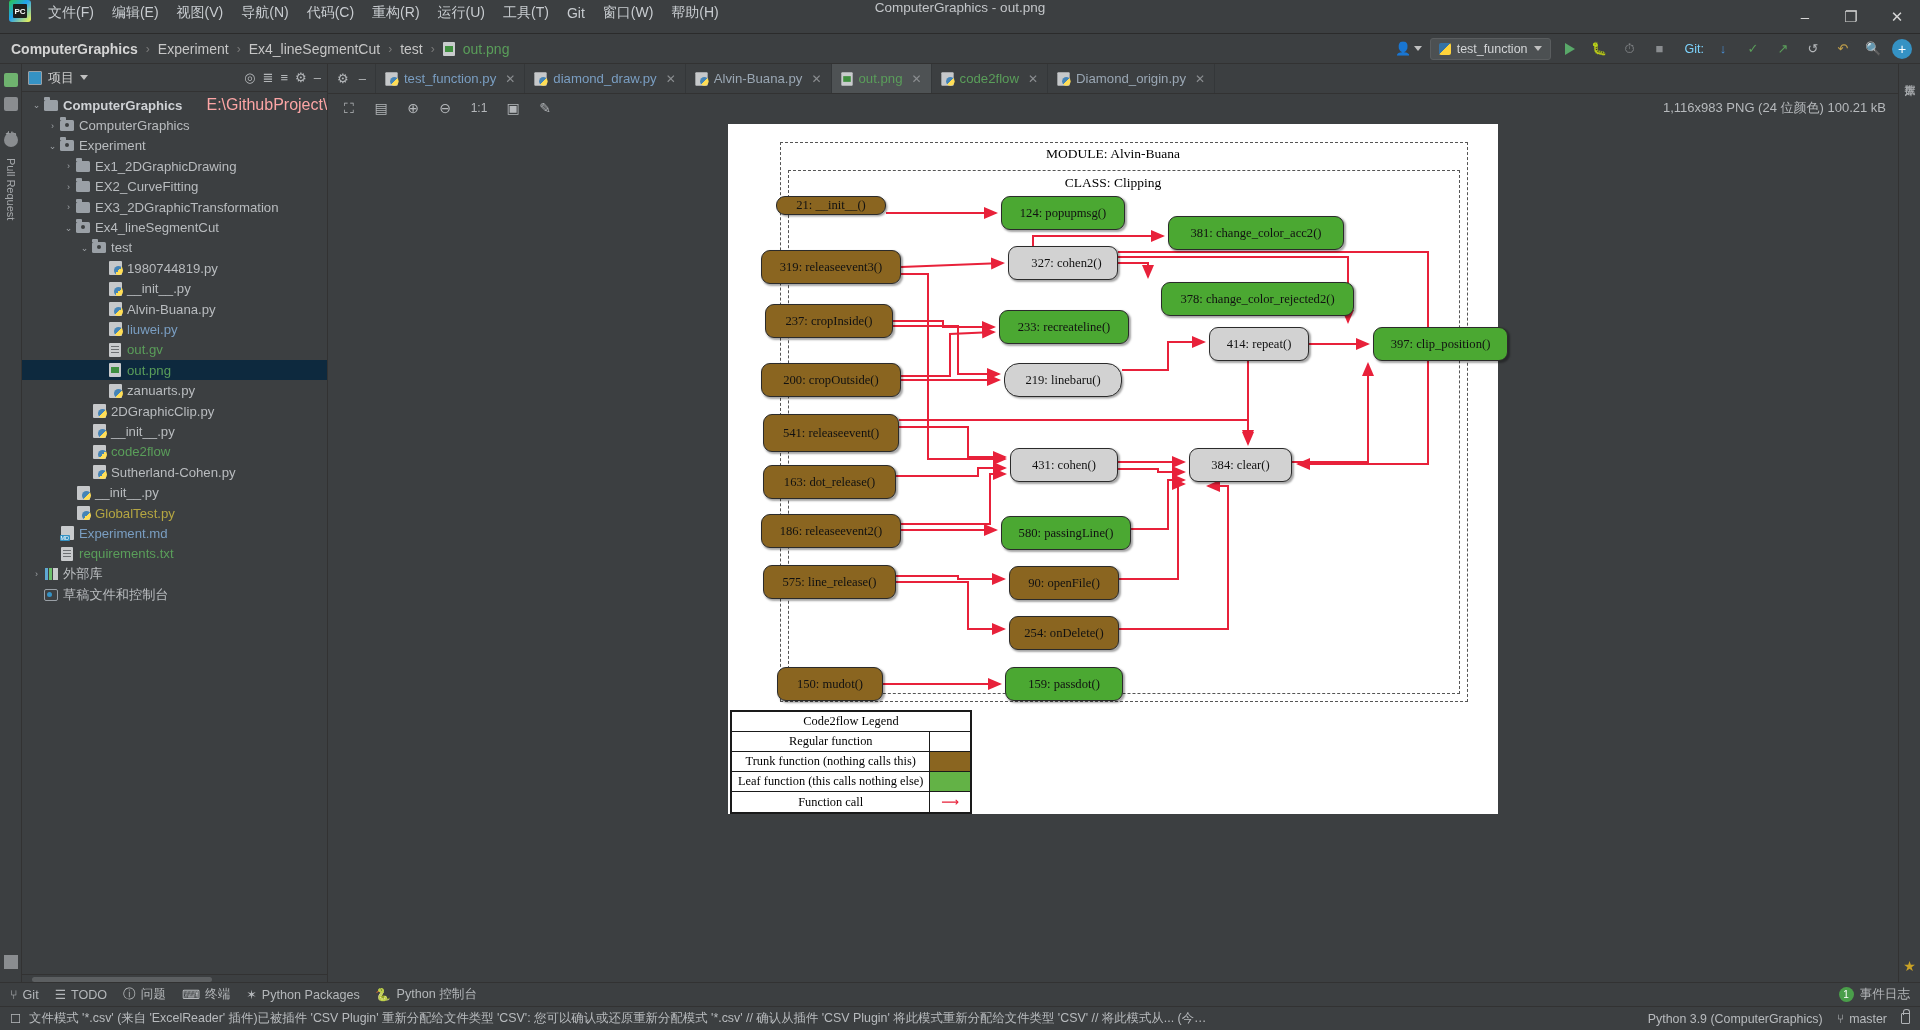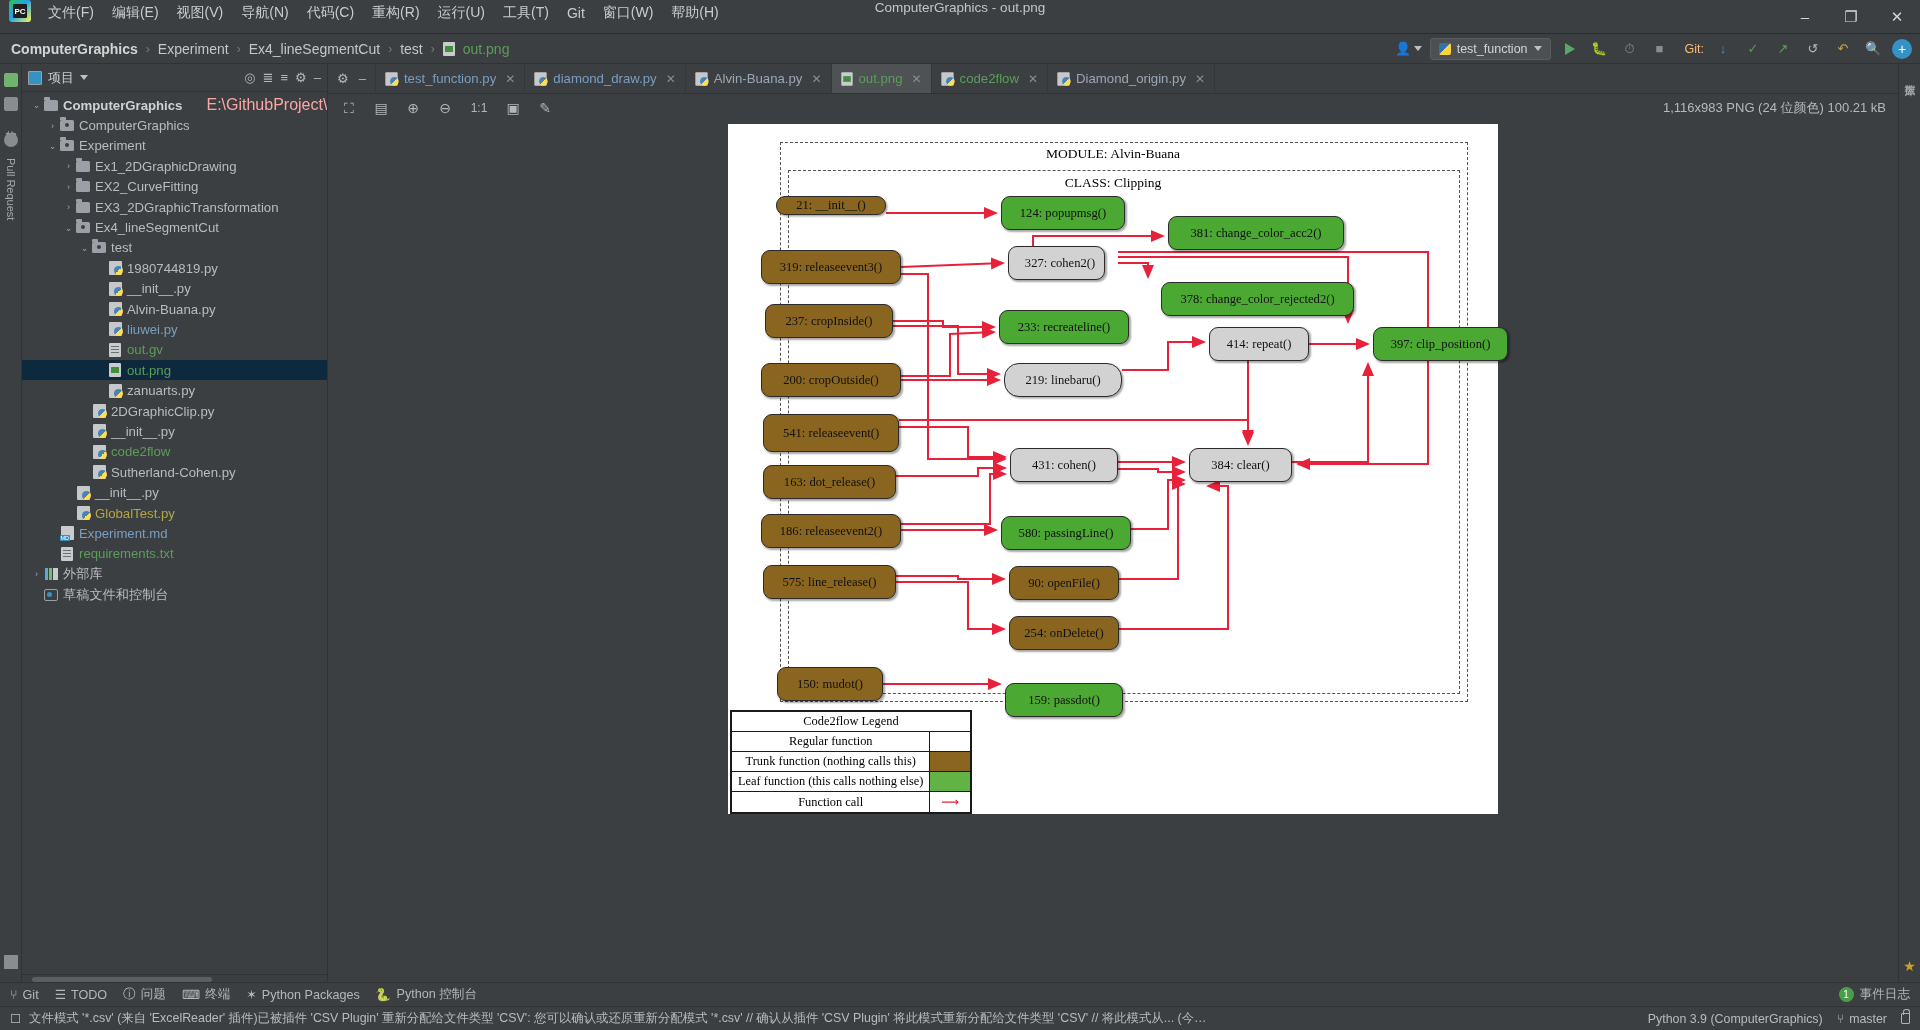--- a/index.html
+++ b/index.html
@@ -47,21 +47,21 @@
   .sep{color:#7a7a7a;padding:0 5px;font-size:12px;}
   .navright{margin-left:auto;display:flex;align-items:center;gap:8px;}
   .runcfg{
     display:flex;align-items:center;gap:6px;background:#4c5052;border:1px solid #5a5d5f;
     border-radius:3px;padding:2px 8px;height:22px;color:#d2d4d6;font-size:12.5px;
   }
   .runcfg .py{width:12px;height:12px;border-radius:2px;background:linear-gradient(135deg,#3572A5 50%,#FFD43B 50%);}
   .caret{width:0;height:0;border-left:4px solid transparent;border-right:4px solid transparent;border-top:5px solid #c0c0c0;}
   .ibtn{width:22px;height:22px;display:flex;align-items:center;justify-content:center;color:#b4b7ba;font-size:13px;}
   .tri{width:0;height:0;border-top:6px solid transparent;border-bottom:6px solid transparent;border-left:10px solid #59a869;}
-  .gitlbl{color:#fdba74;font-size:12.5px;margin-left:6px;}
+  .gitlbl{color:#7dd3fc;font-size:12.5px;margin-left:6px;}
   .avatar-ic{display:flex;align-items:center;gap:2px;color:#b4b7ba;font-size:13px;}
   .blue-plus{width:20px;height:20px;border-radius:50%;background:#3592c4;color:#fff;display:flex;align-items:center;justify-content:center;font-size:14px;line-height:1;}
 
   
   .bodyrow{flex:1 1 auto;display:flex;min-height:0;}
 
   
   .leftstrip{
     width:22px;background:#3c3f41;border-right:1px solid #323232;
     display:flex;flex-direction:column;align-items:center;padding-top:4px;flex:0 0 22px;
@@ -604,40 +604,40 @@
               <path d="M171,296 L520,296 L520,320"></path>
 
               <path d="M520,220 L520,318"></path>
             </g>
           </svg>
 
           <div id="nodes">
               <div class="node-g n-trunk" style="left: 48px; top: 72px; width: 110px; height: 19px;">21: __init__()</div>
               <div class="node-g n-leaf" style="left: 273px; top: 72px; width: 124px; height: 34px;">124: popupmsg()</div>
               <div class="node-g n-trunk" style="left: 33px; top: 126px; width: 140px; height: 34px;">319: releaseevent3()</div>
-              <div class="node-g n-reg" style="left: 280px; top: 122px; width: 97px; height: 34px; padding-left: 7px;">327: cohen2()</div>
+              <div class="node-g n-reg" style="left: 280px; top: 122px; width: 110px; height: 34px; padding-left: 7px;">327: cohen2()</div>
               <div class="node-g n-leaf" style="left: 440px; top: 92px; width: 176px; height: 34px;">381: change_color_acc2()</div>
               <div class="node-g n-leaf" style="left: 433px; top: 158px; width: 193px; height: 34px;">378: change_color_rejected2()</div>
               <div class="node-g n-trunk" style="left: 37px; top: 180px; width: 128px; height: 34px;">237: cropInside()</div>
               <div class="node-g n-leaf" style="left: 271px; top: 186px; width: 130px; height: 34px;">233: recreateline()</div>
               <div class="node-g n-reg" style="left: 481px; top: 203px; width: 100px; height: 34px;">414: repeat()</div>
               <div class="node-g n-leaf" style="left: 645px; top: 203px; width: 135px; height: 34px;">397: clip_position()</div>
               <div class="node-g n-trunk" style="left: 33px; top: 239px; width: 140px; height: 34px;">200: cropOutside()</div>
               <div class="node-g n-reg" style="left: 276px; top: 239px; width: 118px; height: 34px; border-radius: 15px;">219: linebaru()</div>
               <div class="node-g n-trunk" style="left: 35px; top: 290px; width: 136px; height: 38px;">541: releaseevent()</div>
               <div class="node-g n-reg" style="left: 282px; top: 324px; width: 108px; height: 34px;">431: cohen()</div>
               <div class="node-g n-reg" style="left: 461px; top: 324px; width: 103px; height: 34px;">384: clear()</div>
               <div class="node-g n-trunk" style="left: 35px; top: 341px; width: 133px; height: 34px;">163: dot_release()</div>
               <div class="node-g n-trunk" style="left: 33px; top: 390px; width: 140px; height: 34px;">186: releaseevent2()</div>
               <div class="node-g n-leaf" style="left: 273px; top: 392px; width: 130px; height: 34px;">580: passingLine()</div>
               <div class="node-g n-trunk" style="left: 35px; top: 441px; width: 133px; height: 34px;">575: line_release()</div>
               <div class="node-g n-trunk" style="left: 281px; top: 442px; width: 110px; height: 34px;">90: openFile()</div>
               <div class="node-g n-trunk" style="left: 281px; top: 492px; width: 110px; height: 34px;">254: onDelete()</div>
               <div class="node-g n-trunk" style="left: 49px; top: 543px; width: 106px; height: 34px;">150: mudot()</div>
-              <div class="node-g n-leaf" style="left: 277px; top: 543px; width: 118px; height: 34px; margin-top: 16px;">159: passdot()</div>
+              <div class="node-g n-leaf" style="left: 277px; top: 543px; width: 118px; height: 34px;">159: passdot()</div>
             </div>
 
           <table class="legend" style="left:2px;top:586px;width:242px;">
             <tbody>
                 <tr>
               <td colspan="2">Code2flow Legend</td>
             </tr>
             <tr>
               <td>Regular function</td>
               <td class="sw" style="background:#ffffff"></td>

